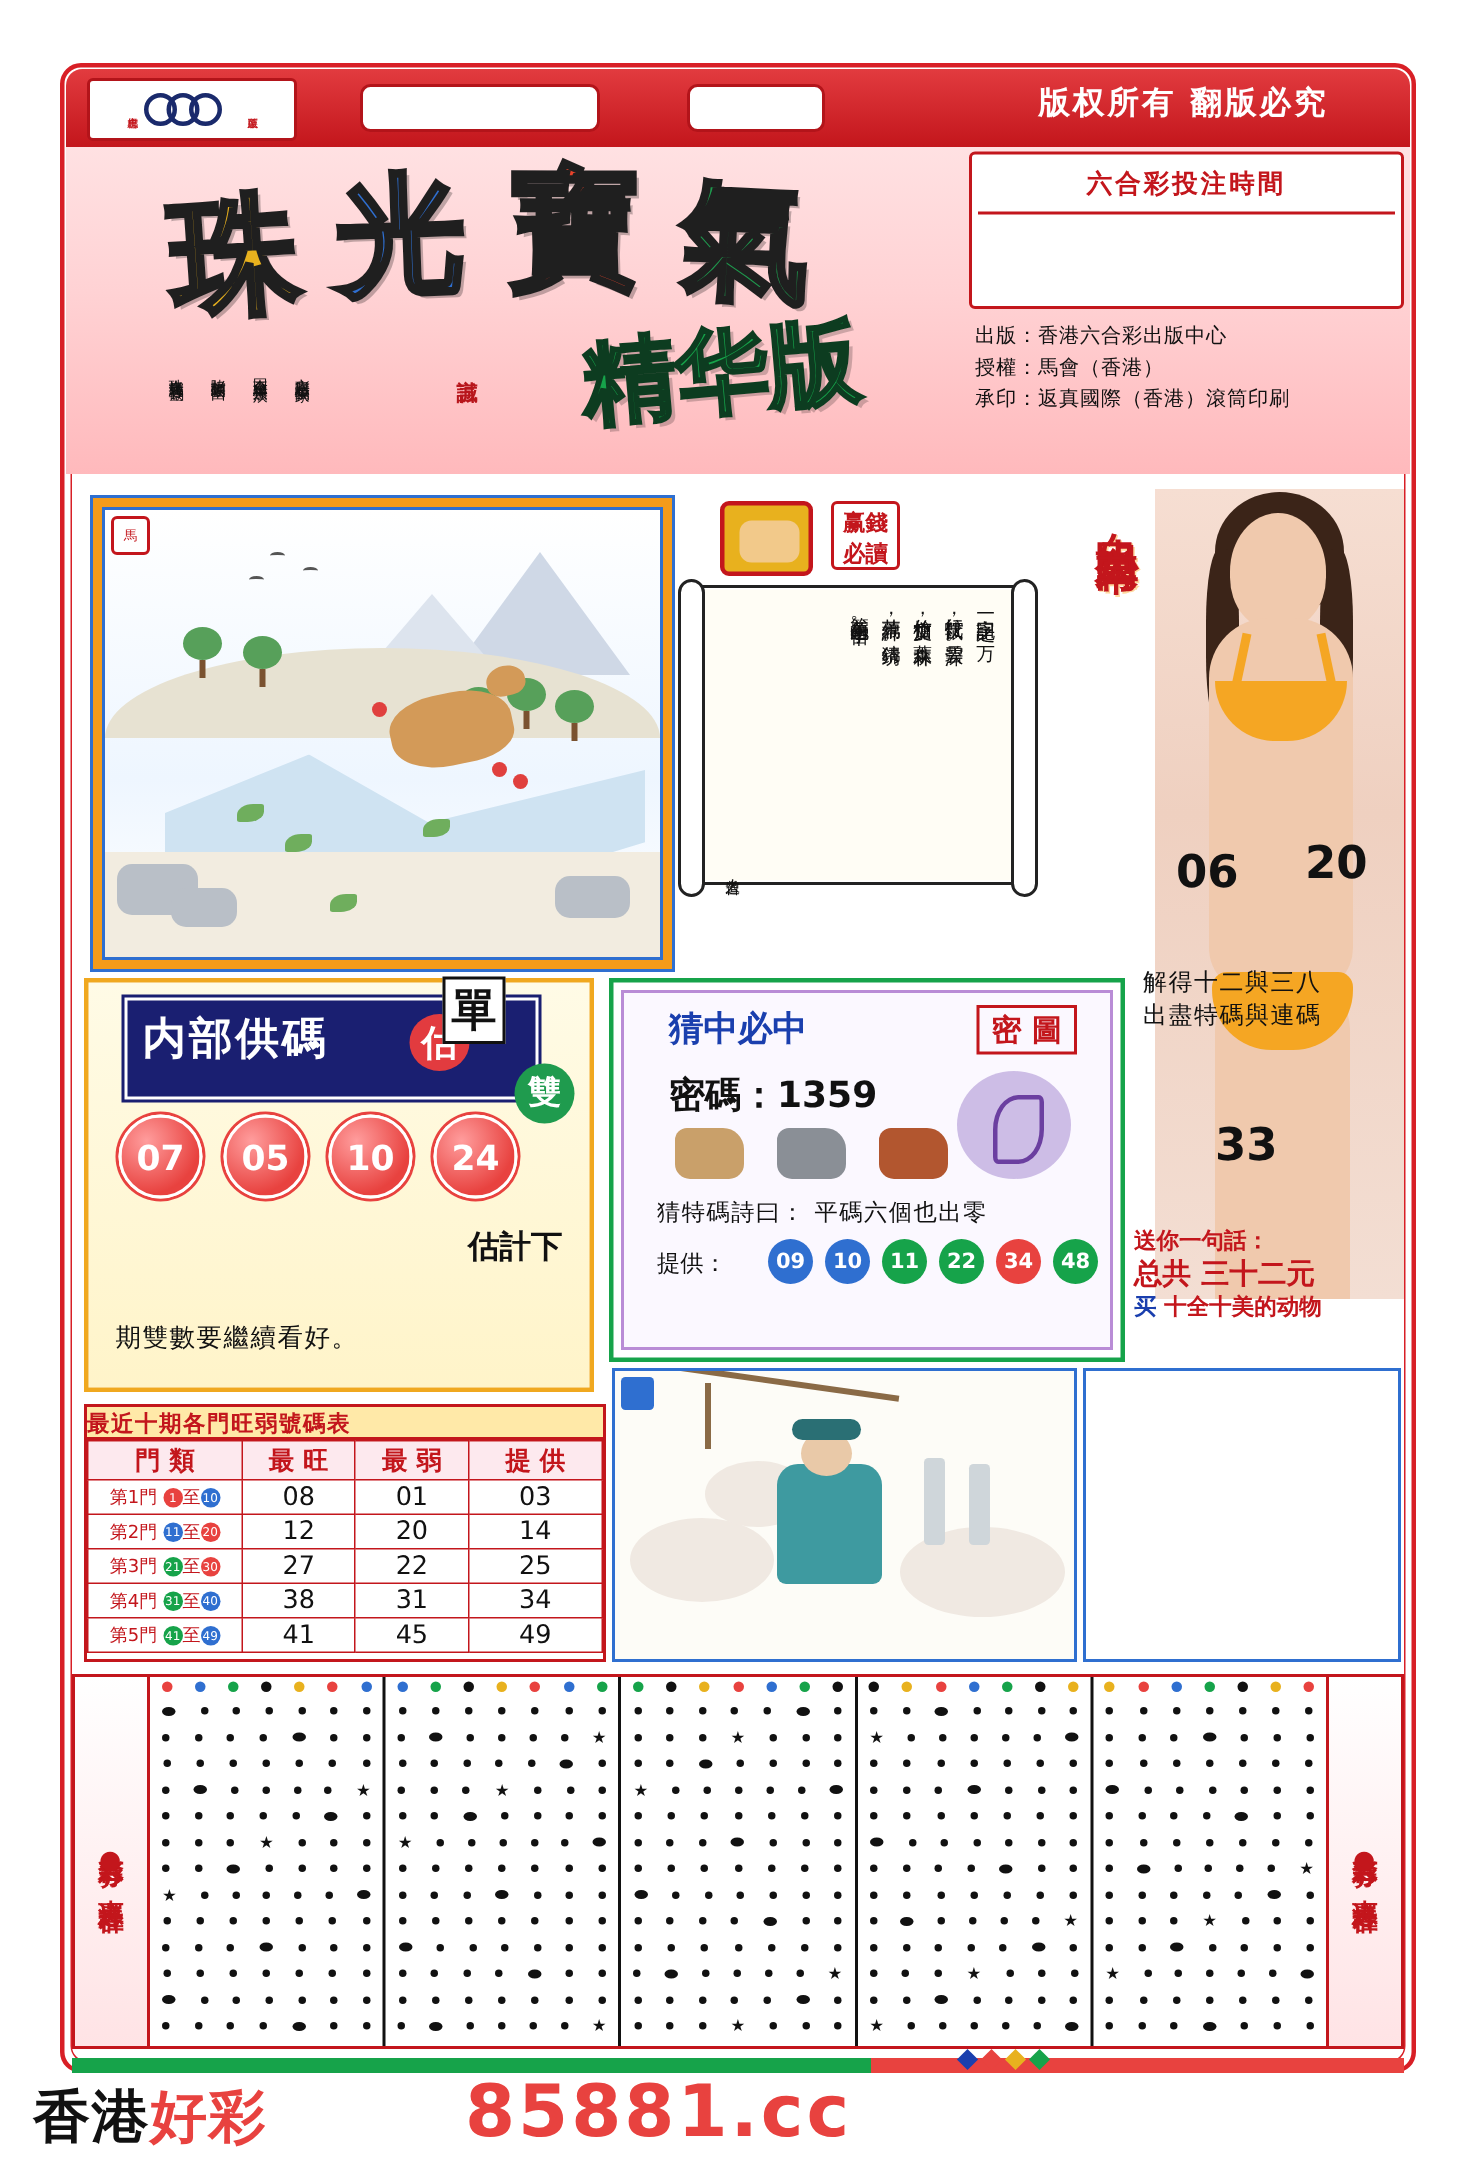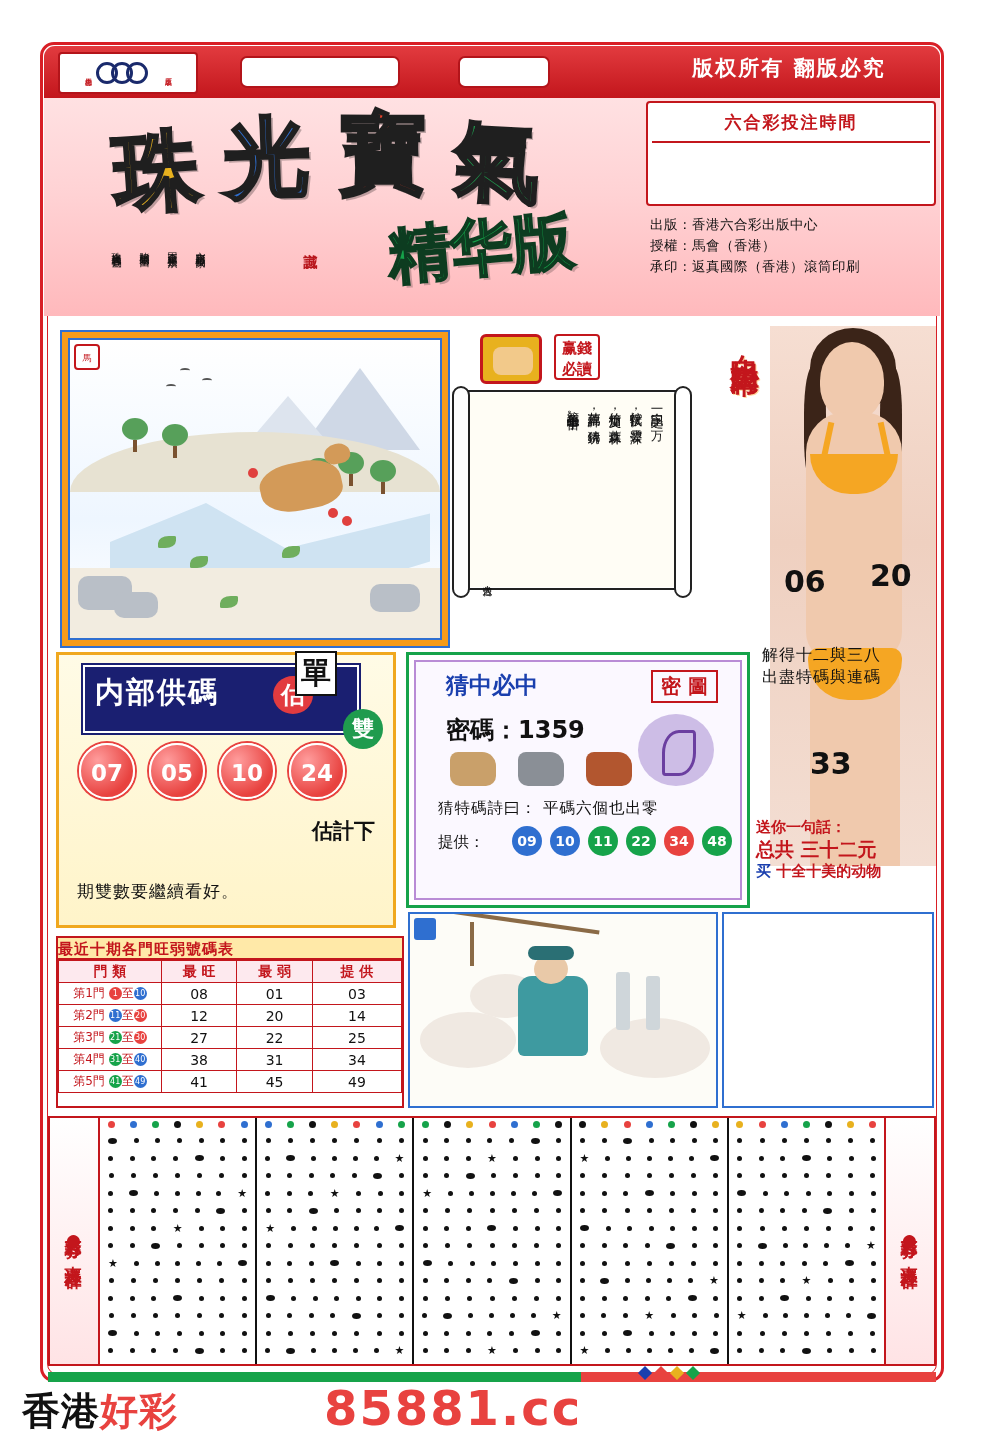--- a/index.html
+++ b/index.html
@@ -371,21 +371,21 @@
     position:absolute; left:56px; top:936px; width:348px; height:172px;
     background:#fff; border:2px solid #c3161c;
   }
   .tbl-title {
     height:22px; background:#ffe9a8; border-bottom:2px solid #c3161c;
     font-size:15px; color:#c3161c; text-align:left; font-weight:bold;
     letter-spacing:1px; line-height:22px;
   }
   table.data { width:100%; border-collapse:collapse; }
   table.data th, table.data td {
-    border:1px solid #c3161c; font-size:14px; text-align:center; height:22px;
+    border:1px solid #c3161c; font-size:17px; text-align:center; height:22px;
     color:#111;
   }
   table.data th { background:#fde9ee; color:#c3161c; font-weight:bold; }
   table.data td.gate { color:#c3161c; font-size:12px; }
   .minidot {
     display:inline-block; width:13px;height:13px;border-radius:50%;
     color:#fff; font-size:8px; line-height:13px; text-align:center; vertical-align:middle;
   }
   .d-red{background:#e8423f;} .d-blue{background:#2f6fd0;} .d-green{background:#16a34a;}
 
@@ -459,21 +459,20 @@
   .footer-left {
     position:absolute; left:22px; top:1386px; font-size:38px; font-weight:bold;
     color:#111; font-family:"DejaVu Serif","Liberation Serif",serif;
     letter-spacing:1px;
   }
   .footer-left .red { color:#e8423f; }
   .footer-url {
     position:absolute; left:310px; top:1380px; font-size:48px; font-weight:bold;
     color:#e8423f; font-family:"DejaVu Sans","Liberation Sans",sans-serif;
     letter-spacing:2px;
-    margin-left:14px;
   }
 </style>
 </head>
 <body>
 
 <div class="page">
 
   <div class="frame">
     <div class="frame-inner"></div>
   </div>

